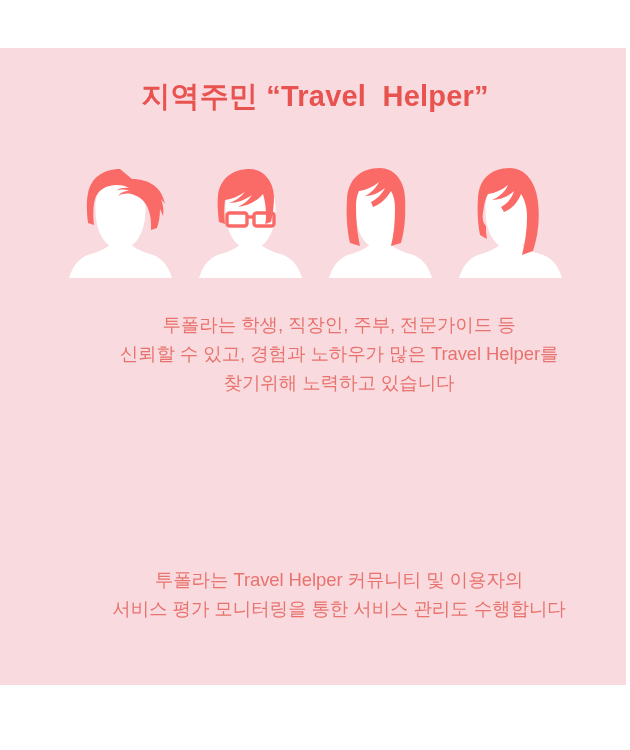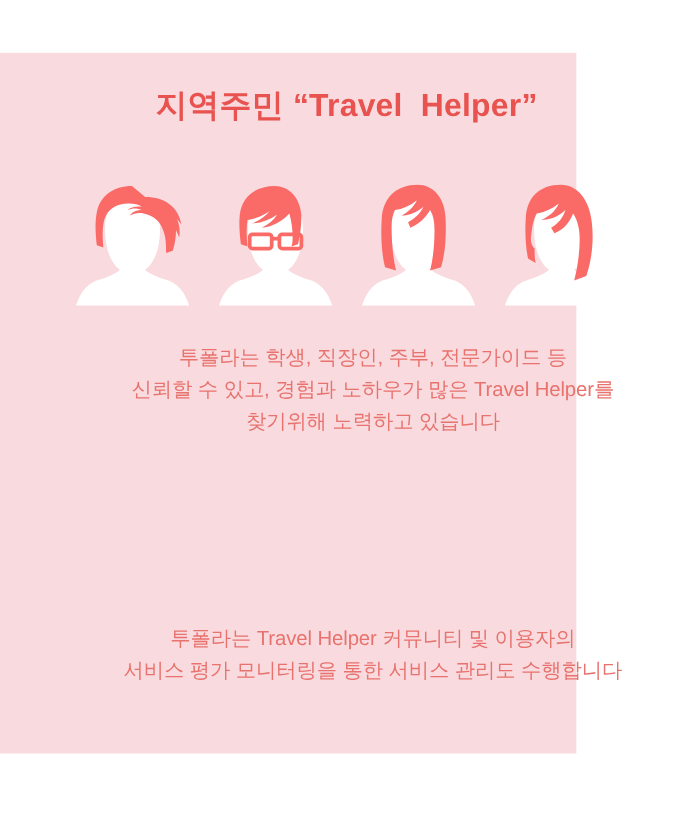--- a/index.html
+++ b/index.html
@@ -11,21 +11,21 @@
     width: 630px;
     height: 750px;
     font-family: "Liberation Sans", "DejaVu Sans", sans-serif;
     overflow: hidden;
   }
 
   #card {
     position: absolute;
     left: 0;
     top: 48px;
-    width: 524px;
+    width: 626px;
     height: 637px;
     background: #f9dbdf;
   }
 
   #title {
     position: absolute;
     left: 0;
     top: 31px;
     width: 630px;
     text-align: center;

